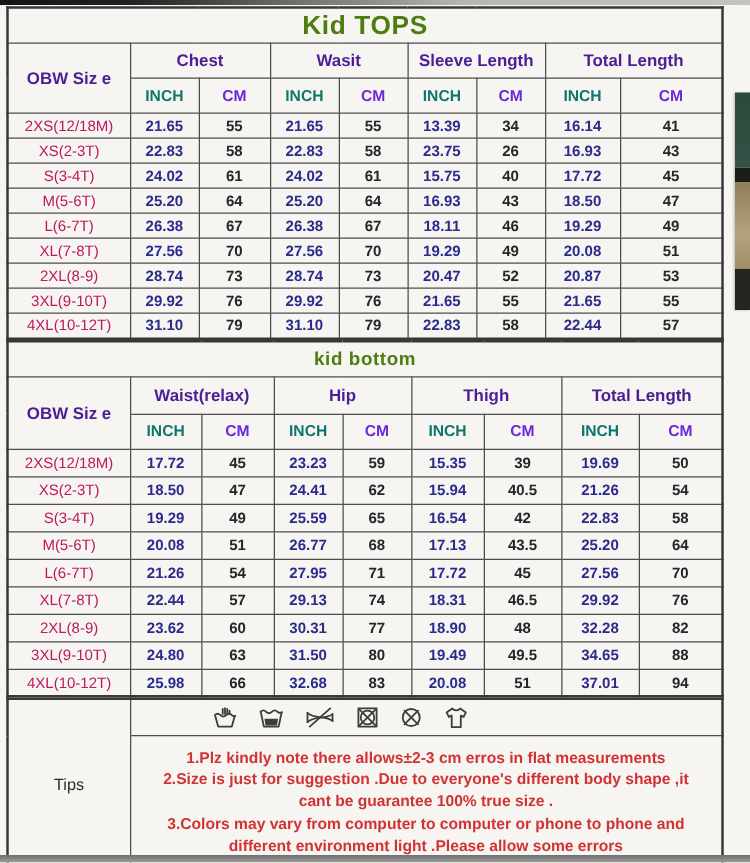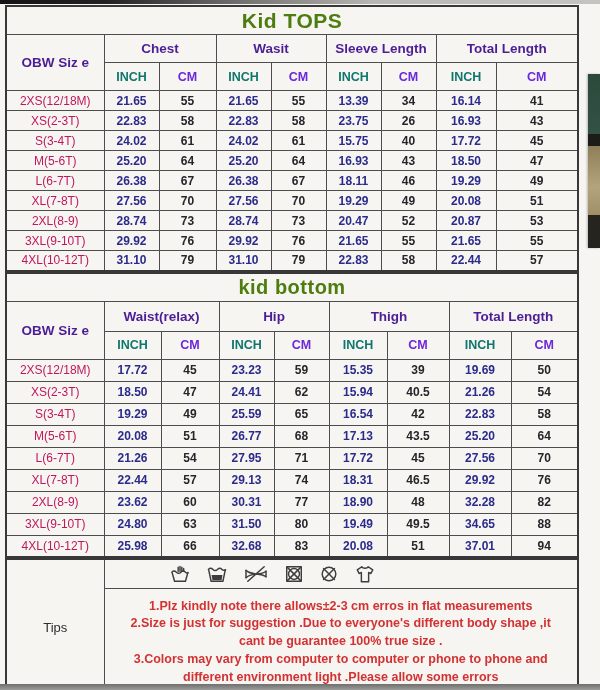--- a/index.html
+++ b/index.html
@@ -19,21 +19,21 @@
   .photo-sliver .seg3{height:69px;background:linear-gradient(180deg,#8f7f58,#b3a47e 60%,#a08f66);}
   .photo-sliver .seg4{height:33px;background:#26241f;}
 
   .chart{position:absolute;left:5px;top:5px;width:572px;}
   table{border-collapse:collapse;table-layout:fixed;width:572px;}
   td{border:1px solid #4d4d4d;text-align:center;vertical-align:middle;
      padding:0;overflow:hidden;white-space:nowrap;color:#242428;}
   .t{border:2px solid #383838;}
 
   .title-row td{height:27px;font-size:21px;font-weight:bold;color:#4d7c0f;letter-spacing:.5px;}
-  .t2 .title-row td{font-size:20px;margin-left:40px;}
+  .t2 .title-row td{font-size:15px;margin-left:40px;}
   .group-row td{height:27px;font-size:13.5px;font-weight:bold;color:#4c1d95;}
   .t2 .group-row td{height:29px;margin-top:33px;}
   .unit-row td{height:27px;font-size:12.5px;font-weight:bold;}
   .unit-inch{color:#0f766e;}
   .unit-cm{color:#6d28d9;}
   .size-head{font-size:13px;color:#2a2a2a;}
   .t1 tbody tr{height:20px;}
   .t2 tbody tr{height:22px;}
   tbody td{font-size:12px;}
   td.size-cell{font-size:12px;color:#be185d;}

